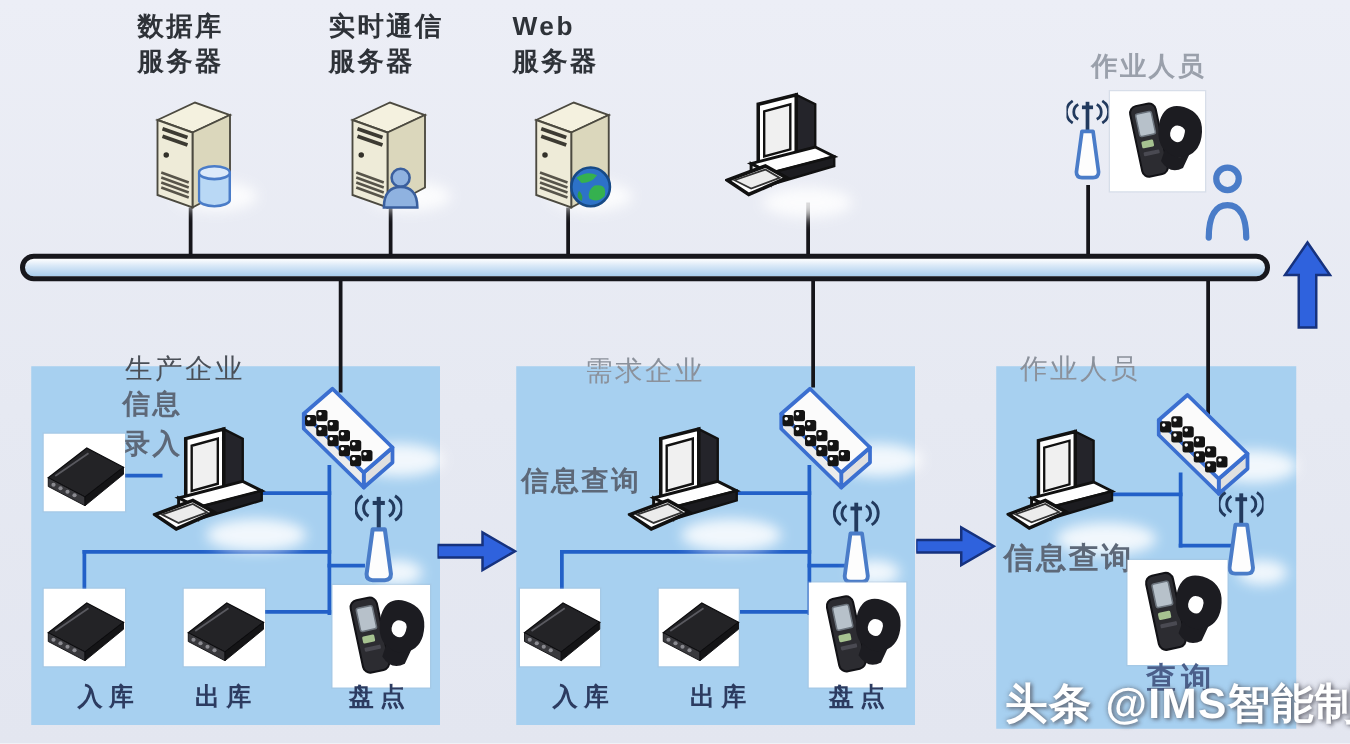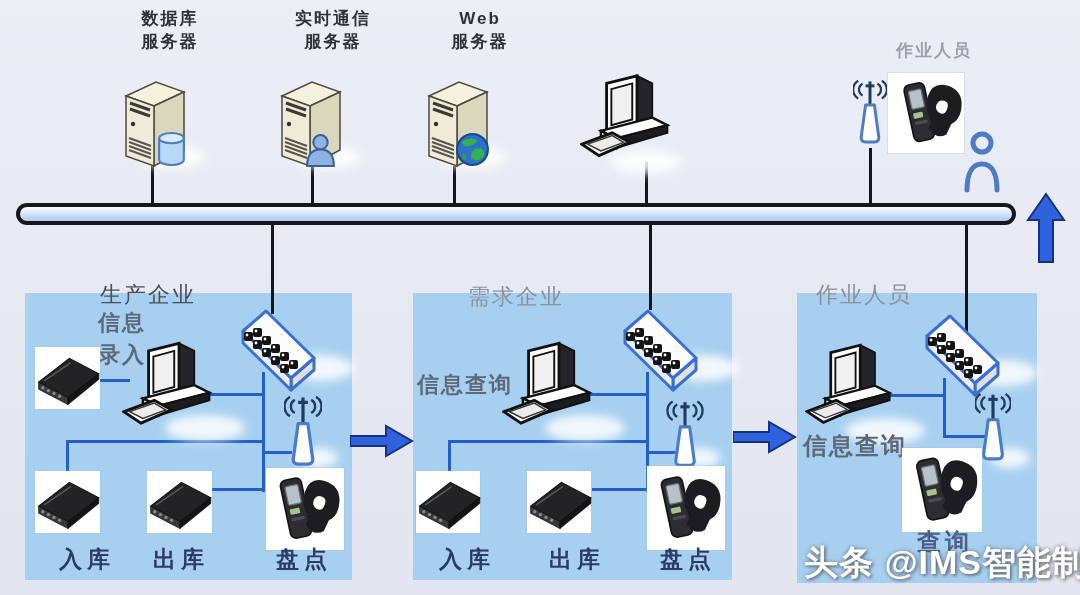--- a/index.html
+++ b/index.html
@@ -5,34 +5,34 @@
   html,body{margin:0;padding:0;}
   body{font-family:"Liberation Sans",sans-serif;}
   .stage{position:relative;width:1080px;height:595px;overflow:hidden;
          background:linear-gradient(180deg,#eceef6 0%,#e6e9f2 55%,#e3e6f0 100%);}
   .icon{position:absolute;display:block;}
   .hline{position:absolute;height:3px;background:#2260c8;}
   .vline{position:absolute;width:3px;background:#2260c8;}
   .drop{position:absolute;width:3px;background:#15151a;}
   .cloud{position:absolute;background:#ffffff;border-radius:50%;filter:blur(5px);opacity:.85;}
   
-  .toplabel{position:absolute;font-size:17px;font-weight:700;color:#2e3238;
-            text-align:center;line-height:1.35;letter-spacing:2px;white-space:nowrap;}
+  .toplabel{position:absolute;font-size:21px;font-weight:700;color:#2e3238;
+            line-height:1.35;letter-spacing:2px;white-space:nowrap;}
   .toplabel.gray{color:#9aa0ab;font-weight:600;}
   .bus{position:absolute;left:16px;top:203px;width:992px;height:14px;
        border:4px solid #17171c;border-radius:11px;
        background:linear-gradient(180deg,#fefefe 0%,#d9e8f7 40%,#a9cdec 100%);}
   
   .zone{position:absolute;background:#a7d0f0;}
   .zone-title{position:absolute;font-size:22px;font-weight:400;letter-spacing:2px;white-space:nowrap;}
   .zone-title.dark{color:#4a4f57;}
   .zone-title.gray{color:#8b919b;}
   .note{position:absolute;font-size:22px;font-weight:700;color:#5d6878;letter-spacing:2px;white-space:nowrap;}
   .devcard{position:absolute;background:#ffffff;box-shadow:0 0 0 1px rgba(160,180,200,.25);}
-  .devlabel{position:absolute;font-size:23px;font-weight:700;color:#2c3b60;
+  .devlabel{position:absolute;font-size:20px;font-weight:700;color:#2c3b60;
             letter-spacing:5px;text-align:center;white-space:nowrap;}
   .querylabel{position:absolute;font-size:24px;font-weight:700;color:#4b5f8a;letter-spacing:4px;}
   .watermark{position:absolute;font-size:34px;font-weight:700;color:#ffffff;letter-spacing:1px;
              text-shadow:0 0 4px rgba(70,70,80,.65),2px 2px 3px rgba(90,90,100,.55);white-space:nowrap;}
 </style>
 </head>
 <body>
 
 <svg width="0" height="0" style="position:absolute" aria-hidden="true">
 <defs>

